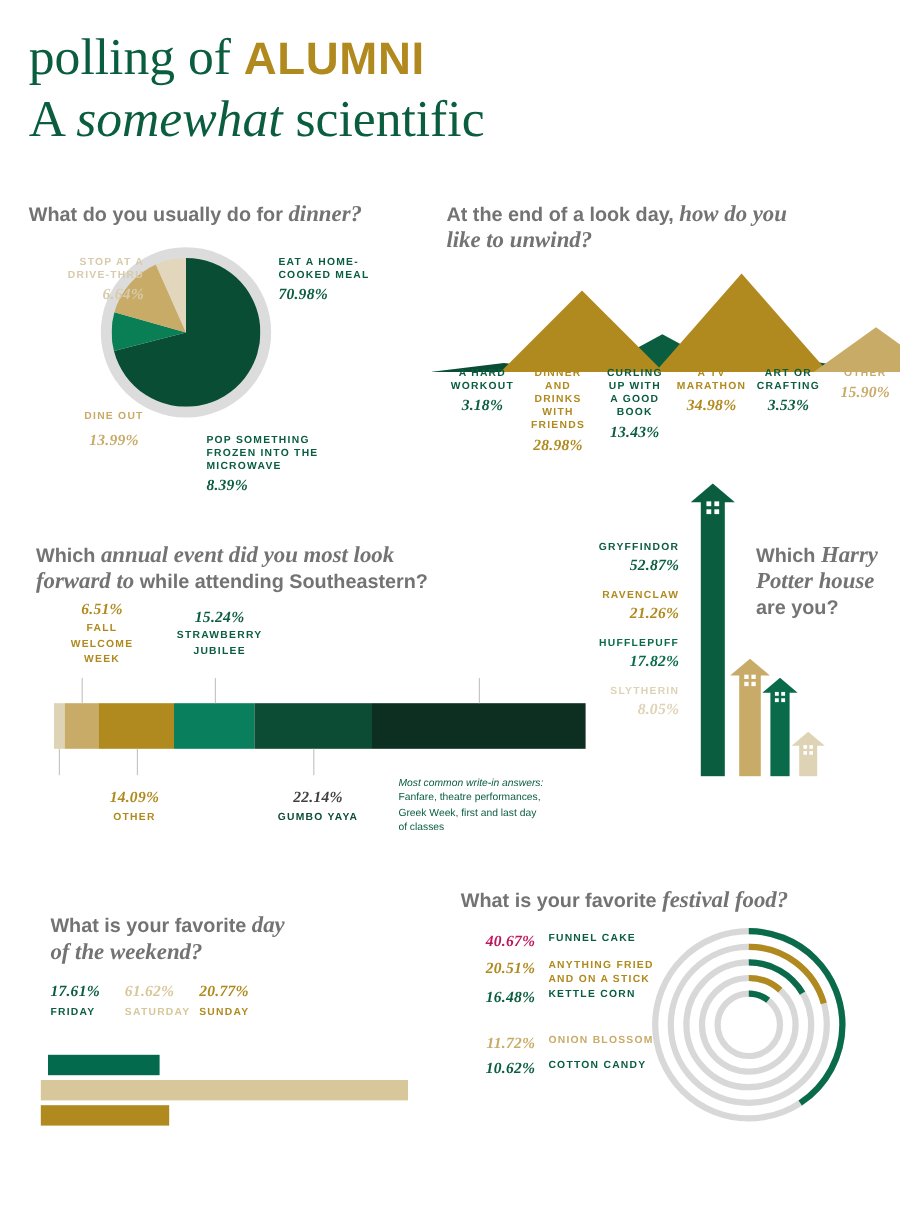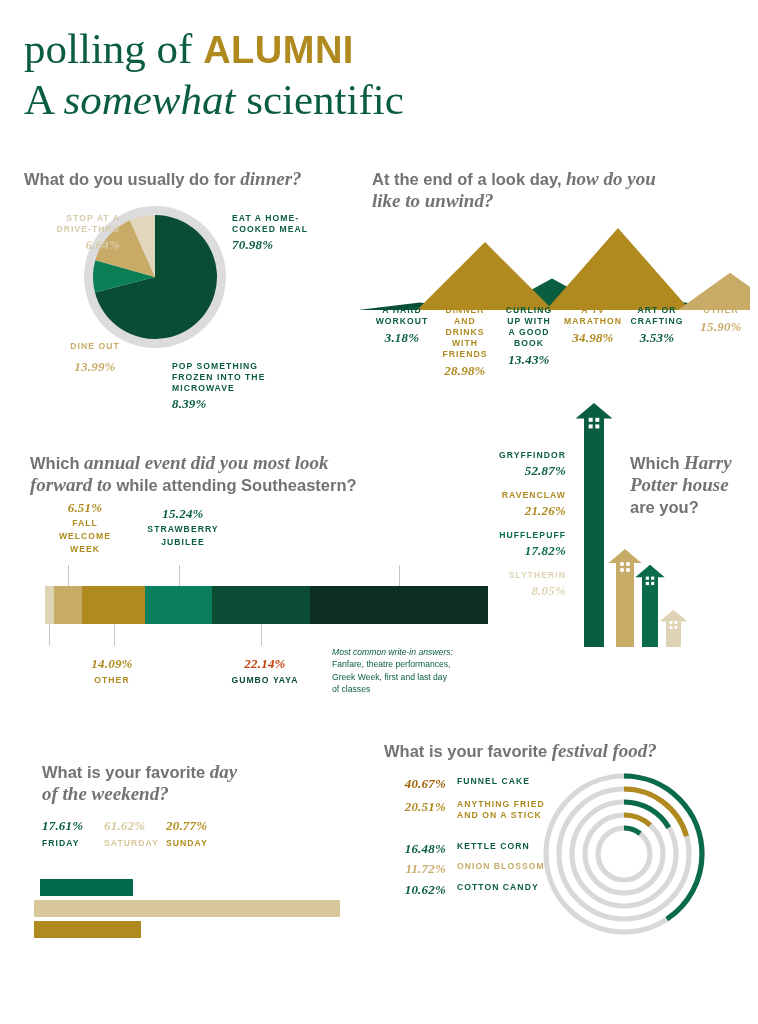--- a/index.html
+++ b/index.html
@@ -191,21 +191,21 @@
     </div>
     <div class="tick" style="left: 178.52px; top: 565px; height: 21px;"></div>
     <div class="tick" style="left: 399.178px; top: 565px; height: 21px;"></div>
     <div class="tick" style="left: 49.2528px; top: 624px; height: 22px;"></div>
     <div class="abs" style="left: 72px; top: 656px; width: 80px; text-align: center;">
       <div class="pct" style="color: rgb(176, 138, 30);">14.09%</div>
       <div class="cap" style="color: rgb(176, 138, 30); margin-top: 3px;">OTHER</div>
     </div>
     <div class="tick" style="left: 113.554px; top: 624px; height: 22px;"></div>
     <div class="abs" style="left: 205px; top: 656px; width: 120px; text-align: center;">
-      <div class="pct" style="color: #c2410c;">22.14%</div>
+      <div class="pct" style="color: #404040;">22.14%</div>
       <div class="cap" style="color: rgb(10, 77, 53); margin-top: 3px;">GUMBO YAYA</div>
     </div>
     <div class="tick" style="left: 261.317px; top: 624px; height: 22px;"></div>
   </div>
 <div class="writein" style="left:332px;top:646px;">
   <i>Most common write-in answers:</i><br>
   <span>Fanfare, theatre performances,</span><br>
   <span>Greek Week, first and last day</span><br>
   <span>of classes</span>
 </div>
@@ -290,33 +290,33 @@
     <div class="wbar abs" style="left: 40px; top: 879px; width: 93px; background: rgb(4, 106, 78);"></div>
     <div class="wbar abs" style="left: 34px; top: 900px; width: 306px; background: rgb(216, 199, 155);"></div>
     <div class="wbar abs" style="left: 34px; top: 921px; width: 107px; background: rgb(176, 138, 30);"></div>
   </div>
 
 <div class="abs qhead" style="left:384px;top:740px;width:330px;">
   <span>What is your favorite </span><span class="it">festival food?</span>
 </div>
 <div class="abs" id="food-labels" style="left: 384px; top: 776px; width: 170px;">
     <div class="fl-row" style="left: 0px; top: 0px; width: 170px;">
-      <div class="pct fl-pct" style="color: #a16207; text-align: right;">40.67%</div>
+      <div class="pct fl-pct" style="color: #be185d; text-align: right;">40.67%</div>
       <div class="fl-lab">
         <div class="cap" style="color: rgb(10, 93, 63);">FUNNEL CAKE</div>
       </div>
     </div>
     <div class="fl-row" style="left: 0px; top: 23px; width: 170px;">
       <div class="pct fl-pct" style="color: rgb(176, 138, 30);">20.51%</div>
       <div class="fl-lab">
         <div class="cap" style="color: rgb(176, 138, 30);">ANYTHING FRIED</div>
         <div class="cap" style="color: rgb(176, 138, 30);">AND ON A STICK</div>
       </div>
     </div>
-    <div class="fl-row" style="left: 0px; top: 65px; width: 170px;">
+    <div class="fl-row" style="left: 0px; top: 47px; width: 170px;">
       <div class="pct fl-pct" style="color: rgb(10, 93, 63);">16.48%</div>
       <div class="fl-lab">
         <div class="cap" style="color: rgb(10, 93, 63);">KETTLE CORN</div>
       </div>
     </div>
     <div class="fl-row" style="left: 0px; top: 85px; width: 170px;">
       <div class="pct fl-pct" style="color: rgb(201, 171, 104);">11.72%</div>
       <div class="fl-lab">
         <div class="cap" style="color: rgb(201, 171, 104);">ONION BLOSSOM</div>
       </div>

